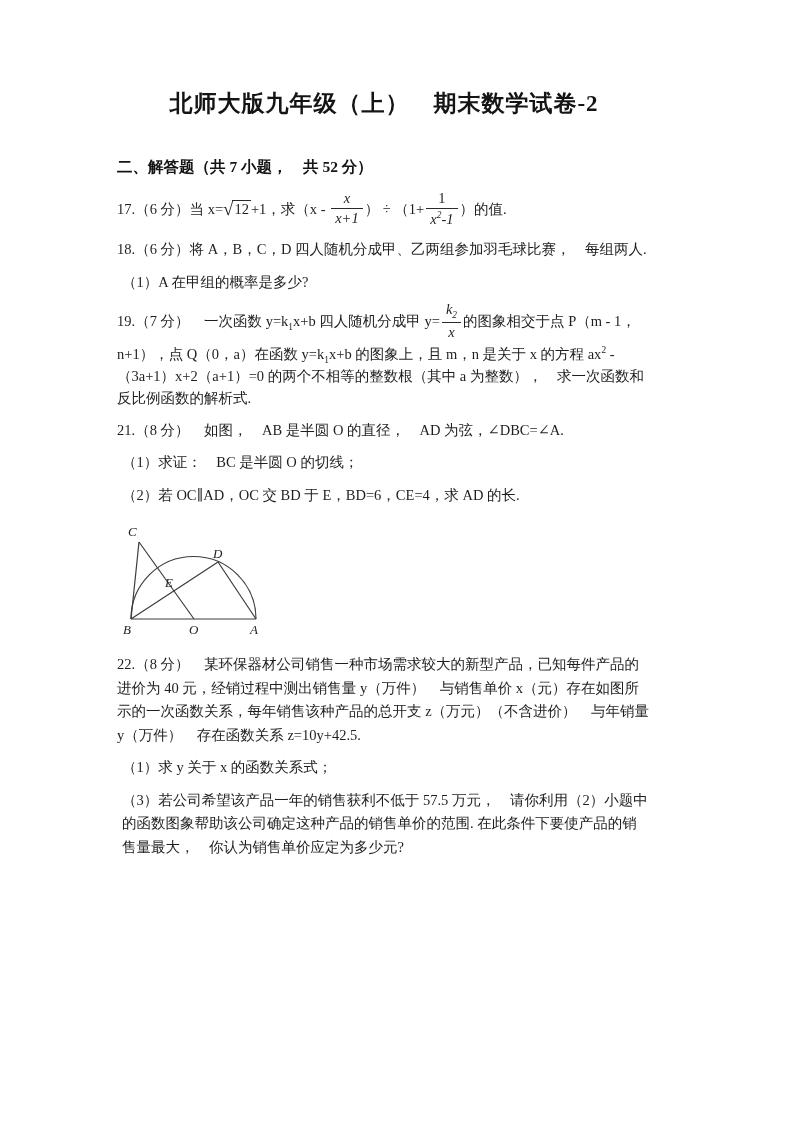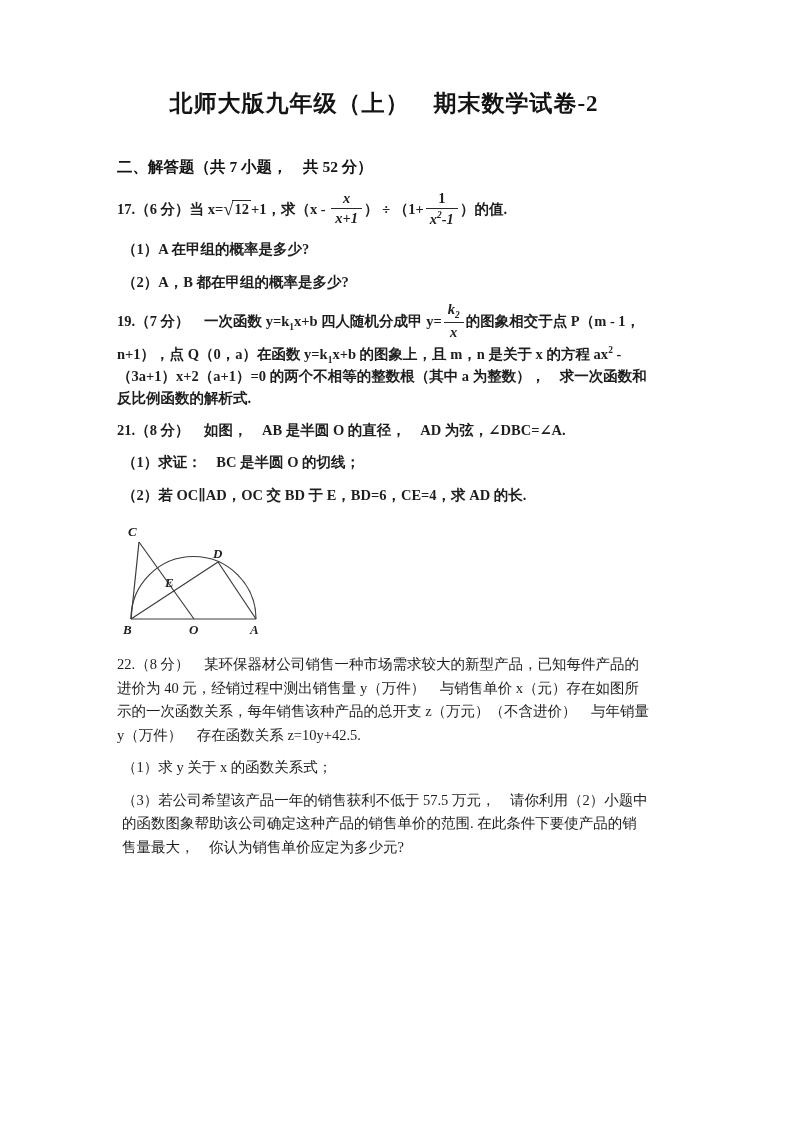--- a/index.html
+++ b/index.html
@@ -27,21 +27,21 @@
     font-weight: 700;
     margin: 0 0 14px 0;
     color: #141414;
     font-family: Liberation Serif, serif;
   }
   .para {
     font-size: 14.5px;
     line-height: 1.62;
     margin: 9px 0;
   }
-  .prob { margin-top: 7px; font-weight: bold; }
+  .prob { margin-top: 7px; }
   .part { padding-left: 5px; }
   .frm { line-height: 1.5; }
   .mvar { font-style: italic; }
   .frac {
     display: inline-block;
     vertical-align: middle;
     text-align: center;
     line-height: 1.15;
     margin: 0 2px;
     position: relative;
@@ -89,22 +89,22 @@
 
 <div class="page">
 
   <h1 class="title">北师大版九年级（上）　期末数学试卷-2</h1>
 
   <h2 class="section-heading">二、解答题（共 7 小题，　共 52 分）</h2>
 
   <p class="para prob frm"><span>17.（6 分）当 x=</span><span class="sqrt"><span class="sqrt-sign">√</span><span class="sqrt-rad">12</span></span><span>+1，求（x - </span><span class="frac mvar"><span class="num">x</span><span class="den">x+1</span></span><span>） ÷ （1+</span><span class="frac"><span class="num">1</span><span class="den mvar"><span>x</span><sup>2</sup><span>-1</span></span></span><span>）的值.</span></p>
 
   <div class="prob">
+    <p class="para">18.（6 分）将 A，B，C，D 四人随机分成甲、乙两组参加羽毛球比赛，　每组两人.</p>
     <p class="para part">（1）A 在甲组的概率是多少?</p>
-    <p class="para part">（2）A，B 都在甲组的概率是多少?</p>
   </div>
 
   <p class="para prob frm"><span>19.（7 分）　一次函数 y=k</span><sub>1</sub><span>x+b 四人随机分成甲 y=</span><span class="frac mvar"><span class="num"><span>k</span><sub>2</sub></span><span class="den">x</span></span><span>的图象相交于点 P（m - 1，n+1），点 Q（0，a）在函数 y=k</span><sub>1</sub><span>x+b 的图象上，且 m，n 是关于 x 的方程 ax</span><sup>2</sup><span> - （3a+1）x+2（a+1）=0 的两个不相等的整数根（其中 a 为整数），　求一次函数和反比例函数的解析式.</span></p>
 
 
   <div class="prob">
     <p class="para">21.（8 分）　如图，　AB 是半圆 O 的直径，　AD 为弦，∠DBC=∠A.</p>
     <p class="para part">（1）求证：　BC 是半圆 O 的切线；</p>
     <p class="para part">（2）若 OC∥AD，OC 交 BD 于 E，BD=6，CE=4，求 AD 的长.</p>
 

